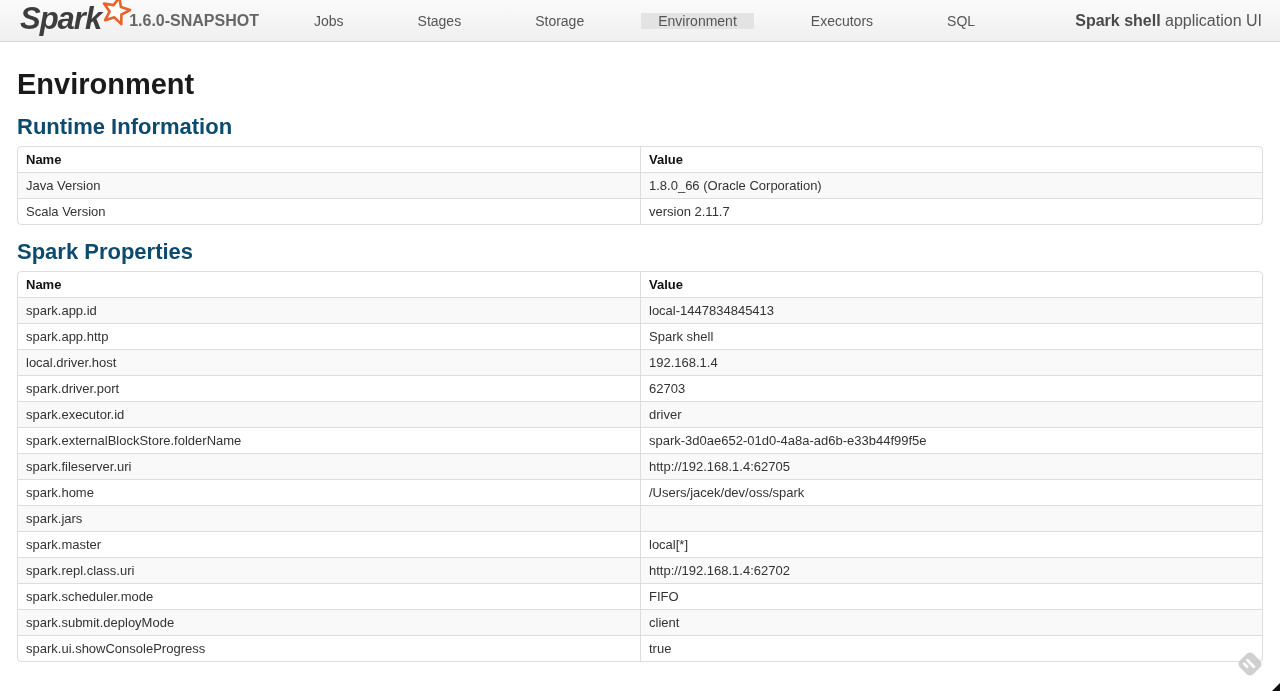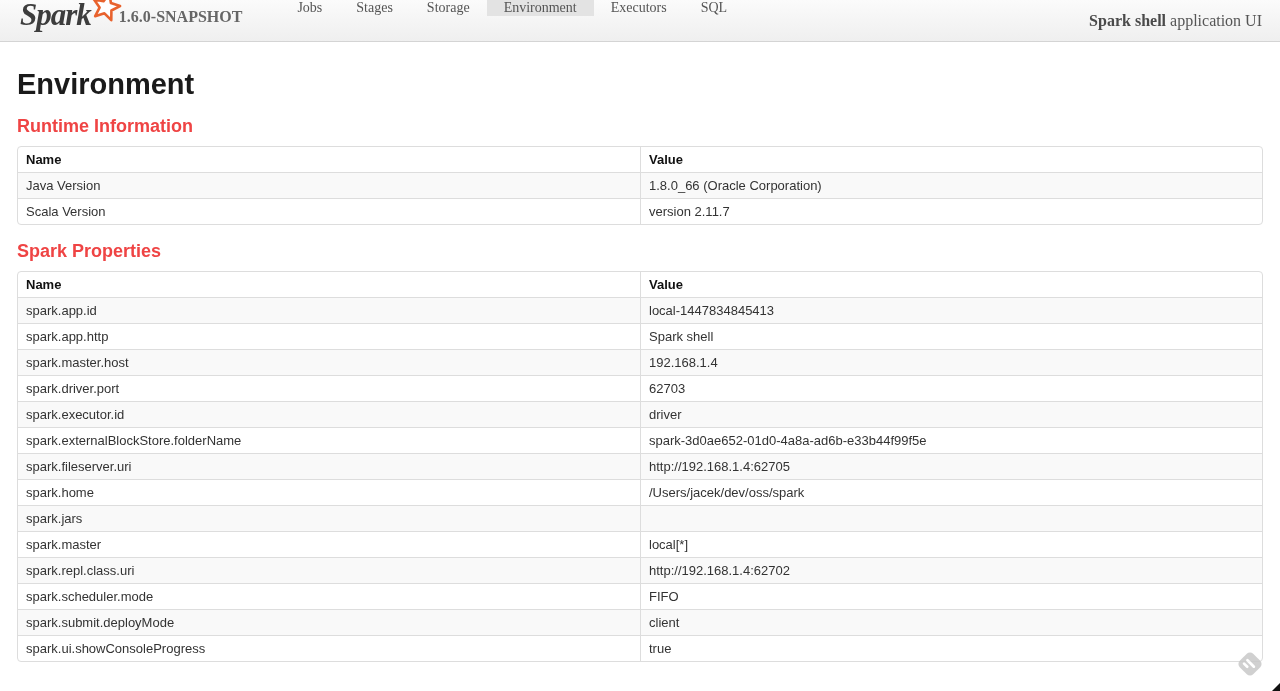--- a/index.html
+++ b/index.html
@@ -9,63 +9,63 @@
     font-family: "Liberation Sans", sans-serif;
     background: #ffffff; color: #333;
     position: relative; overflow: hidden;
   }
 
   
   .navbar {
     height: 42px;
     background: linear-gradient(#fbfbfb, #efefef);
     border-bottom: 1px solid #d4d4d4;
-    display: flex; align-items: flex-start;
-    padding-left: 20px; padding-right: 18px; font-family: Liberation Serif, serif;
+    display: flex; align-items: center;
+    padding-left: 20px; padding-right: 18px;
   }
   .brand {
     display: flex; align-items: flex-end;
     padding-bottom: 4px; cursor: pointer;
   }
   .brand-logo {
     font-size: 31px; line-height: 30px;
     font-style: italic; font-weight: bold;
     color: #3d3d3d; letter-spacing: -1px;
     position: relative; padding-right: 28px;
   }
   .brand-star { position: absolute; right: -4px; top: -10px; }
   .brand-version {
     font-size: 16px; font-weight: bold; color: #666;
     padding-bottom: 4px; letter-spacing: 0;
   }
   .nav-tabs {
     display: flex; align-items: stretch;
-    list-style: none; margin: 0 0 0 38px; padding: 0;
+    list-style: none; margin: 0 0 0 38px; padding: 0; gap: 40px;
   }
   .nav-tabs li {
     display: flex; align-items: center;
     padding: 0 17px; font-size: 14px; color: #555;
     cursor: pointer; white-space: nowrap;
   }
   .nav-tabs li.active { background: #e3e3e3; }
   .app-title {
     margin-left: auto; align-self: center;
     font-size: 16px; color: #555; white-space: nowrap;
   }
   .app-title b { color: #4a4a4a; }
 
   
   .content { padding: 0 17px; }
   .page-title {
     font-size: 29px; line-height: 32px; font-weight: bold;
     color: #1a1a1a; margin: 26px 0 12px;
   }
   .section-title {
-    font-size: 18px; line-height: 21px; font-weight: bold;
-    color: #ef4444; margin: 16px 0 9px;
+    font-size: 22px; line-height: 21px; font-weight: bold;
+    color: #0c4a6e; margin: 16px 0 9px;
   }
   table.props {
     width: 100%;
     border-collapse: separate; border-spacing: 0;
     border: 1px solid #ddd; border-radius: 4px;
     font-size: 13px; margin-bottom: 4px;
   }
   table.props th, table.props td {
     padding: 5px 8px; line-height: 15px;
     border-left: 1px solid #ddd; border-top: 1px solid #ddd;
@@ -149,21 +149,21 @@
       <tbody>
         <tr>
           <td>spark.app.id</td>
           <td>local-1447834845413</td>
         </tr>
         <tr>
           <td>spark.app.http</td>
           <td>Spark shell</td>
         </tr>
         <tr>
-          <td>spark.master.host</td>
+          <td>local.driver.host</td>
           <td>192.168.1.4</td>
         </tr>
         <tr>
           <td>spark.driver.port</td>
           <td>62703</td>
         </tr>
         <tr>
           <td>spark.executor.id</td>
           <td>driver</td>
         </tr>

